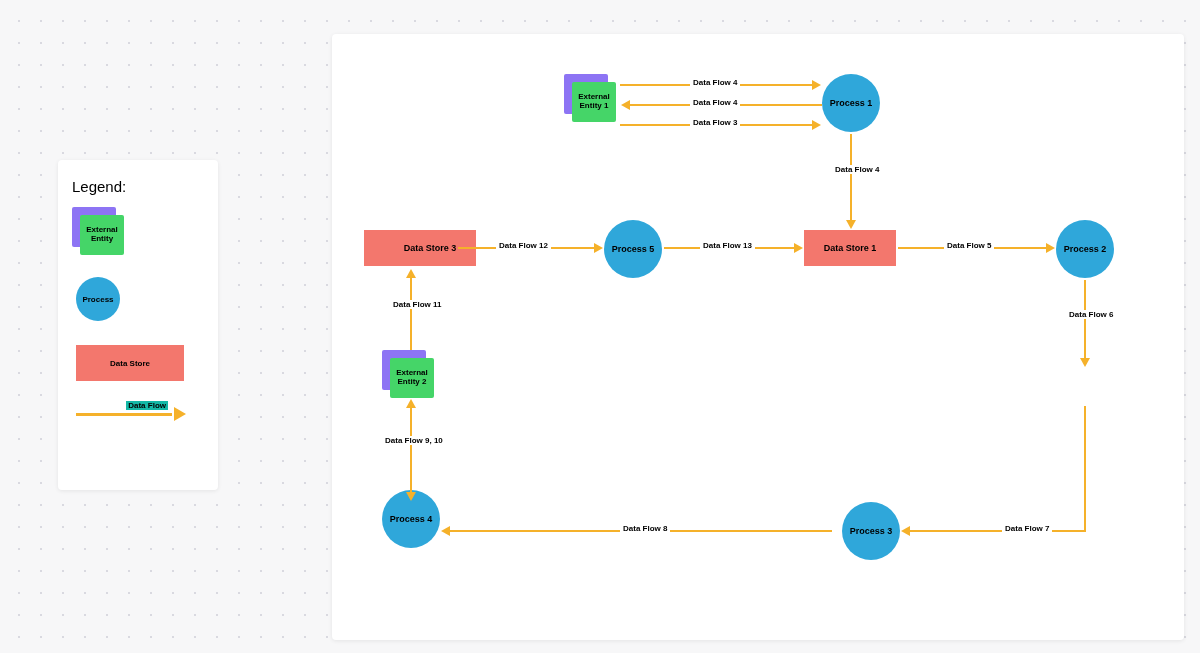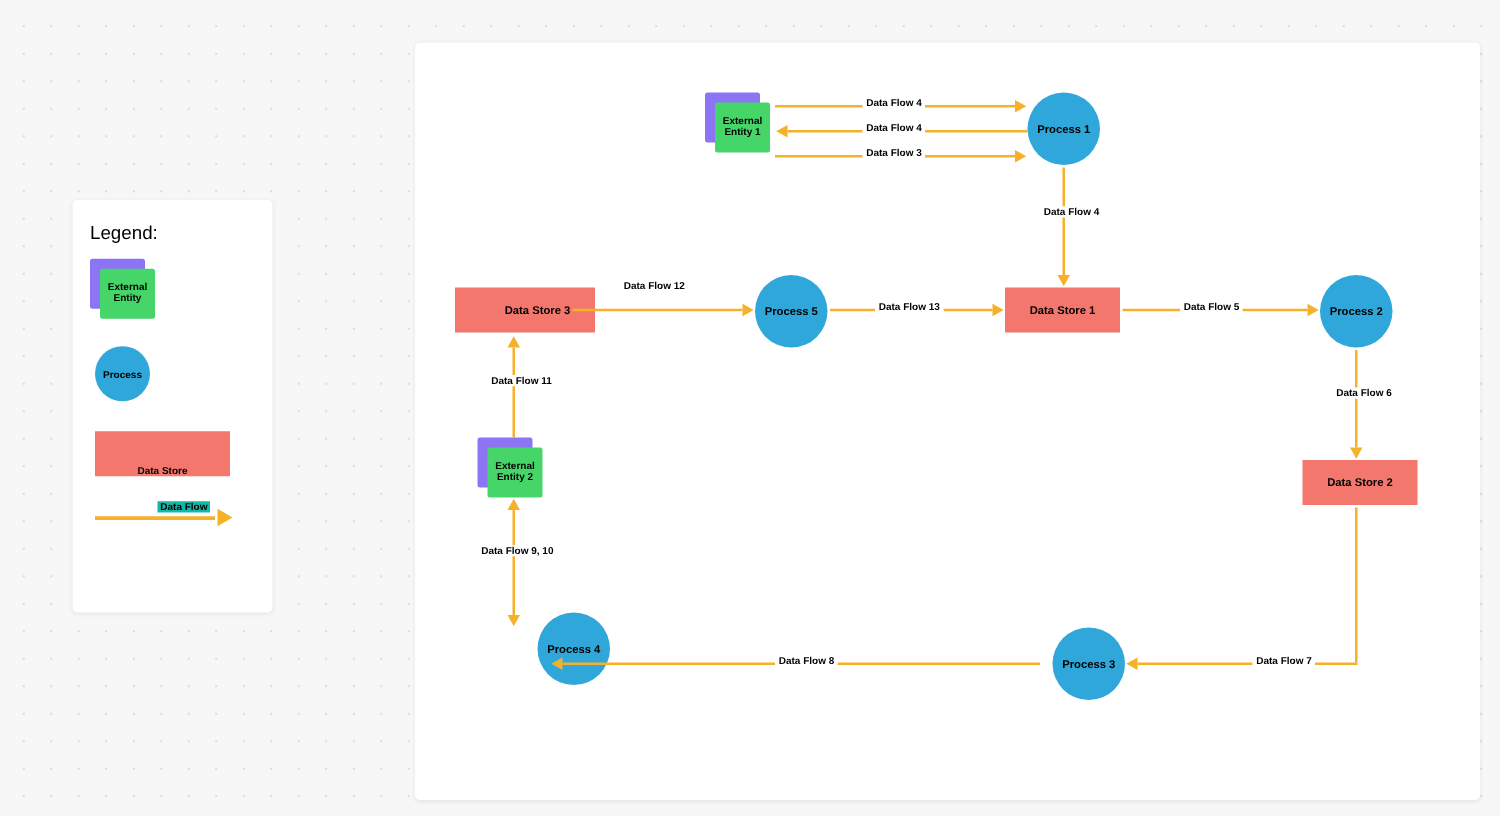--- a/index.html
+++ b/index.html
@@ -5,21 +5,21 @@
   html,body{margin:0;padding:0;width:1200px;height:653px;font-family:Arial,Helvetica,sans-serif;background:#f7f7f8;overflow:hidden;}
   
   .dotgrid{position:absolute;inset:0;background-image:radial-gradient(#d9d9e0 1px,transparent 1px);background-size:22px 22px;background-position:8px 10px;}
   .canvas{position:absolute;left:332px;top:34px;width:852px;height:606px;background:#fff;border-radius:4px;box-shadow:0 1px 4px rgba(0,0,0,.08);}
   .legend{position:absolute;left:58px;top:160px;width:160px;height:330px;background:#fff;border-radius:4px;box-shadow:0 1px 4px rgba(0,0,0,.08);padding:18px 14px 0;box-sizing:border-box;font-size:13px;}
   .legend h4{margin:0 0 10px;font-weight:500;font-size:15px;}
   .ext-ent{position:relative;width:50px;height:46px;margin-top:12px;margin-bottom:24px;}
   .ext-ent .shadow{position:absolute;left:0;top:0;width:44px;height:40px;background:#8d74f4;border-radius:2px;}
   .ext-ent .front{position:absolute;left:8px;top:8px;width:44px;height:40px;background:#45d568;border-radius:2px;display:flex;align-items:center;justify-content:center;text-align:center;font-size:8px;font-weight:700;line-height:1.1;}
   .proc-legend{width:44px;height:44px;border-radius:50%;background:#2fa7da;display:flex;align-items:center;justify-content:center;font-size:8px;font-weight:700;margin-bottom:24px;margin-left:4px;}
-  .store-legend{width:108px;height:36px;background:#f3776d;display:flex;align-items:flex-end;justify-content:center;font-size:8px;font-weight:700;margin-bottom:24px;margin-left:4px;}
+  .store-legend{width:108px;height:36px;background:#f3776d;display:flex;align-items:center;justify-content:center;font-size:8px;font-weight:700;margin-bottom:24px;margin-left:4px;}
   .arrow-legend{position:relative;width:110px;height:18px;margin-left:4px;}
   .arrow-legend .line{position:absolute;left:0;top:8px;width:96px;height:3px;background:#f5b12a;}
   .arrow-legend .head{position:absolute;right:0;top:2px;width:0;height:0;border-left:12px solid #f5b12a;border-top:7px solid transparent;border-bottom:7px solid transparent;}
   .arrow-legend .lbl{position:absolute;right:18px;top:-4px;font-size:8px;font-weight:700;background:#14b8a6;padding:0 2px;}
 
   
   .node{position:absolute;display:flex;align-items:center;justify-content:center;text-align:center;font-size:9px;font-weight:700;}
   .process{width:58px;height:58px;border-radius:50%;background:#2fa7da;}
   .store{width:92px;height:36px;background:#f3776d;}
   .ext{width:50px;height:46px;}
@@ -81,25 +81,22 @@
   </div>
   <div class="node process" style="left:724px;top:186px;">
     <span>Process 2</span>
   </div>
 
   <div class="node ext" style="left:50px;top:316px;">
     <div class="shadow"></div>
     <div class="front">External<br>Entity 2</div>
   </div>
 
-  <div class="node store" style="left:710px;top:334px;">
-    <span>Data Store 2</span>
-  </div>
 
-  <div class="node process" style="left:50px;top:456px;margin-left:48px;">
+  <div class="node process" style="left:50px;top:456px;">
     <span>Process 4</span>
   </div>
 
   <div class="node process" style="left:510px;top:468px;">
     <span>Process 3</span>
   </div>
 
   <div class="flow">
     <div class="line-h" style="left:288px;top:50px;width:192px;"></div>
     <div class="head-r" style="left:480px;top:46px;"></div>
@@ -158,21 +155,21 @@
 
   <div class="flow">
     <div class="line-v" style="left:78px;top:244px;height:72px;"></div>
     <div class="head-u" style="left:74px;top:235px;"></div>
     <span class="lbl" style="left:58px;top:266px;">Data Flow 11</span>
   </div>
 
   <div class="flow">
     <div class="line-h" style="left:126px;top:213px;width:136px;"></div>
     <div class="head-r" style="left:262px;top:209px;"></div>
-    <span class="lbl" style="left:164px;top:190px;">Data Flow 12</span>
+    <span class="lbl" style="left:164px;top:207px;">Data Flow 12</span>
   </div>
 
   <div class="flow">
     <div class="line-h" style="left:332px;top:213px;width:130px;"></div>
     <div class="head-r" style="left:462px;top:209px;"></div>
     <span class="lbl" style="left:368px;top:207px;">Data Flow 13</span>
   </div>
 
 </div>
 

